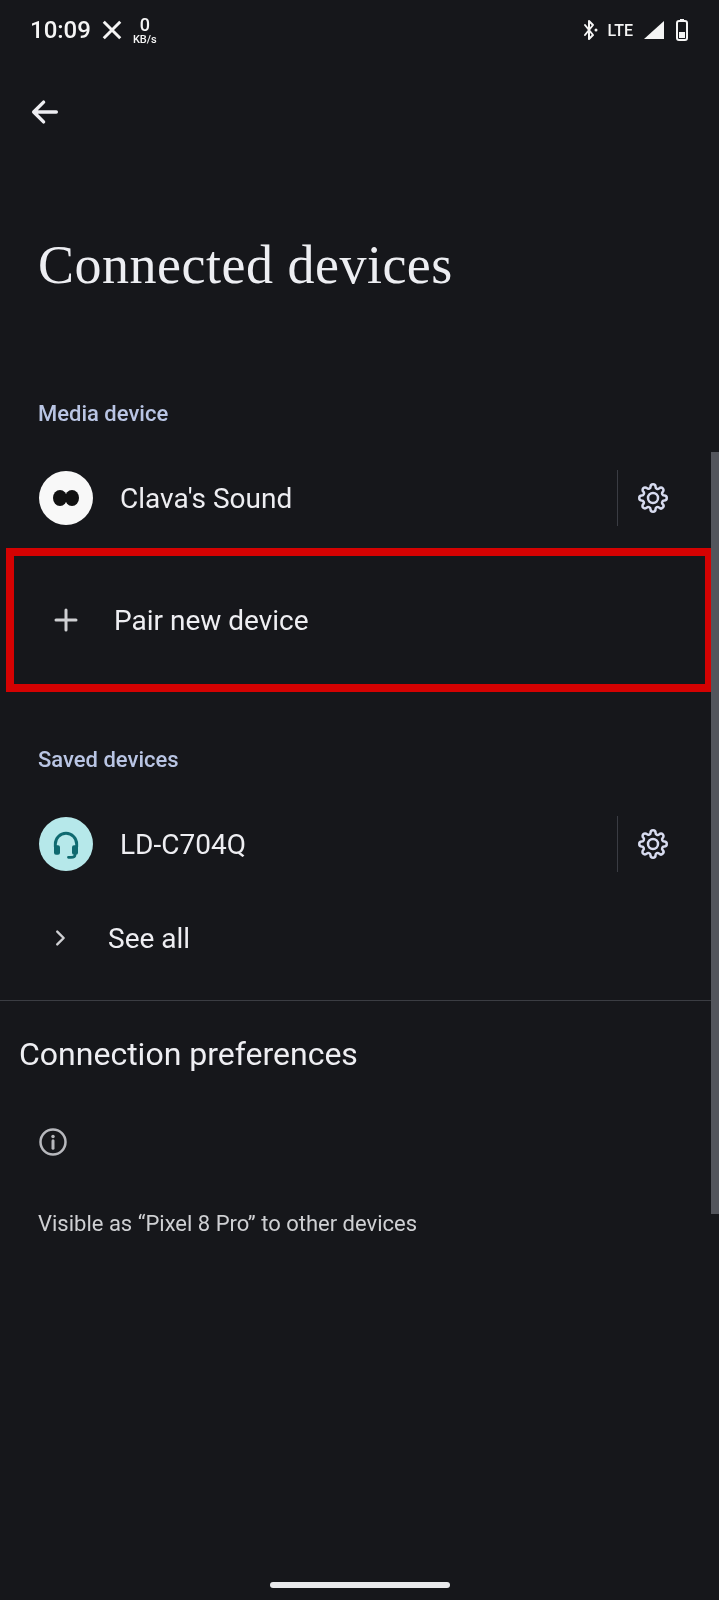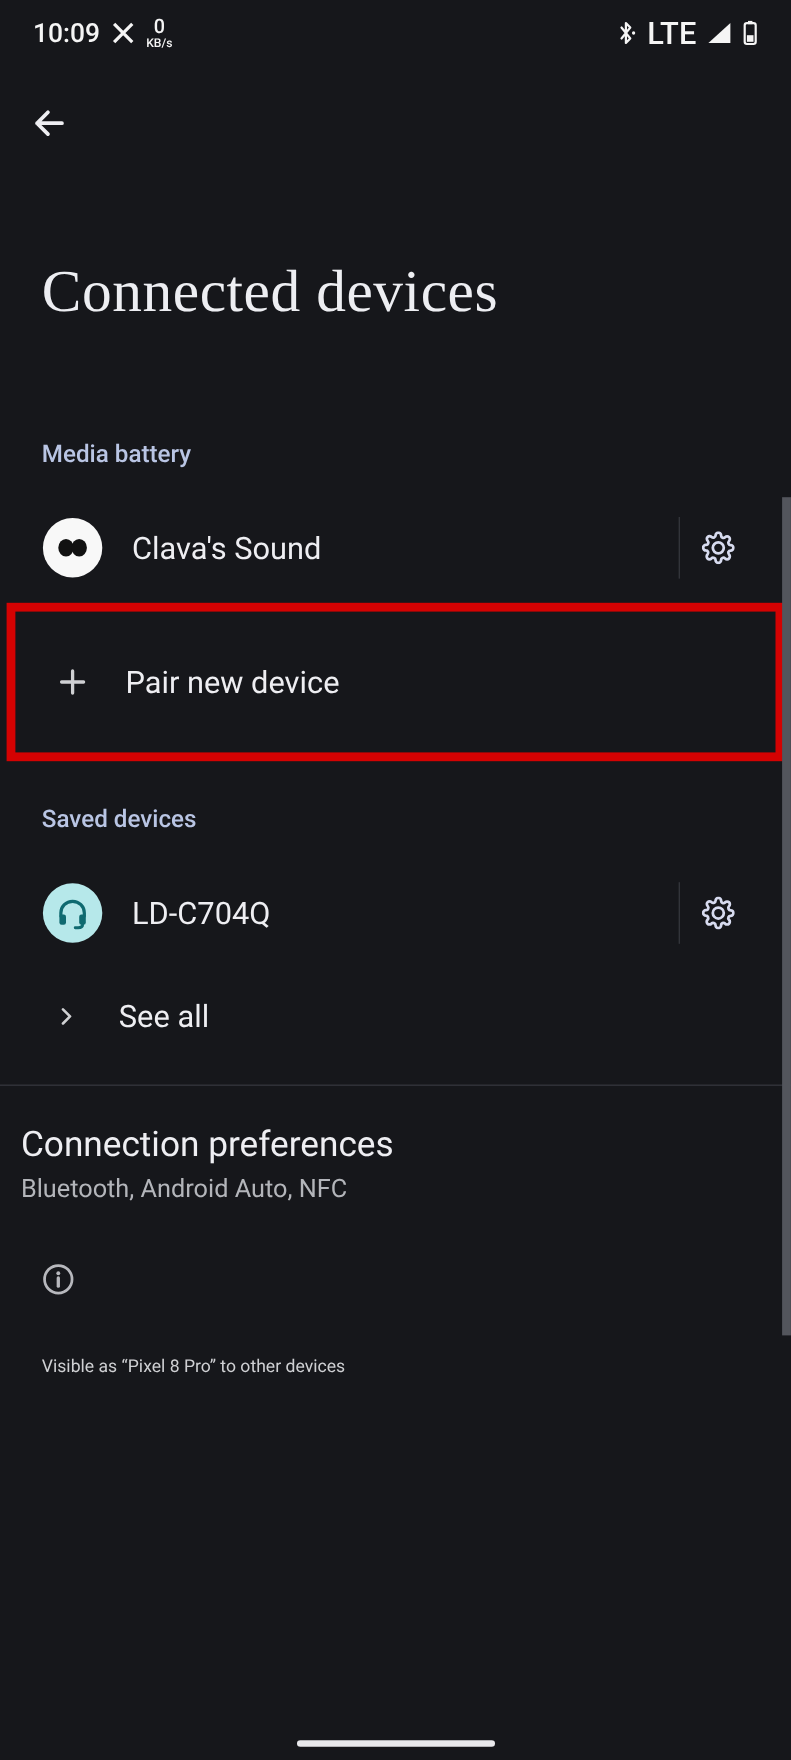--- a/index.html
+++ b/index.html
@@ -36,21 +36,21 @@
       padding: 105px 38px 0 38px;
       letter-spacing: 0.5px;
       font-family: Liberation Serif, serif;
     }
     .section-label {
       font-size: 22px;
       color: #b9c5e4;
       padding: 105px 38px 22px 38px;
       font-weight: 500;
     }
-    .section-label.second { padding-top: 41px; }
+    .section-label.second { padding-top: 55px; }
 
     .row {
       display: flex;
       align-items: center;
       padding: 22px 32px 22px 38px;
       gap: 26px;
     }
     .row .icon-slot {
       width: 56px; height: 56px;
       display: flex; align-items: center; justify-content: center;
@@ -85,21 +85,21 @@
     }
     .highlight-box .row { padding: 42px 39px 42px 30px; }
 
     .divider { height: 1px; background: #3b3d43; margin-top: 18px; }
 
     .pref-block { padding: 34px 38px 0 19px; }
     .pref-title { font-size: 32px; color: #eeeef2; font-weight: 400; }
     .pref-sub { font-size: 23px; color: #b3b5ba; margin-top: 8px; }
 
     .info-row { padding: 54px 38px 0 38px; }
-    .visible-row { padding: 54px 38px 0 38px; font-size: 16px; color: #cfd0d3; }
+    .visible-row { padding: 54px 38px 0 38px; font-size: 22px; color: #cfd0d3; }
 
     .scroll-hint {
       position: absolute; right: 0; top: 452px; width: 8px; height: 762px;
       background: #53555c;
     }
     .gesture-bar {
       position: absolute; left: 50%; transform: translateX(-50%);
       bottom: 12px; width: 180px; height: 6px; border-radius: 3px;
       background: #e9e9ec;
     }
@@ -121,21 +121,21 @@
       <span class="kbs-bot">KB/s</span>
     </span>
   </div>
   <div class="sb-right">
     <span>
       <svg width="18" height="24" viewBox="0 0 18 24" fill="none">
         <path d="M5 7 L13 17 L9 21 L9 3 L13 7 L5 17" stroke="#f5f5f5" stroke-width="2" stroke-linejoin="round" stroke-linecap="round"></path>
         <circle cx="16" cy="12" r="1.5" fill="#f5f5f5"></circle>
       </svg>
     </span>
-    <span style="font-size:28px;">LTE</span>
+    <span style="font-size:16px;">LTE</span>
     <span>
       <svg width="22" height="20" viewBox="0 0 22 20">
           <path d="M1 19 L21 19 L21 1 Z" fill="#f5f5f5"></path>
         </svg>
     </span>
     <span>
       <svg width="14" height="24" viewBox="0 0 14 24">
         <rect x="2" y="3" width="10" height="19" rx="2" stroke="#f5f5f5" stroke-width="2" fill="none"></rect>
         <rect x="5" y="1" width="4" height="3" fill="#f5f5f5"></rect>
         <rect x="4" y="14" width="6" height="6" fill="#f5f5f5"></rect>
@@ -147,21 +147,21 @@
 <div class="back-row">
   <span>
     <svg width="34" height="34" viewBox="0 0 24 24" fill="none">
       <path d="M20 12 H4 M11 5 L4 12 L11 19" stroke="#eeeef2" stroke-width="2.4" stroke-linecap="round" stroke-linejoin="round"></path>
     </svg>
   </span>
 </div>
 
 <div class="page-title">Connected devices</div>
 
-<div class="section-label">Media battery</div>
+<div class="section-label">Media device</div>
 
 <div class="row">
   <div class="icon-slot">
     <div class="avatar-white">
       <svg width="34" height="20" viewBox="0 0 34 20">
         <ellipse cx="11" cy="10" rx="7" ry="8" fill="#111"></ellipse>
         <ellipse cx="23" cy="10" rx="7" ry="8" fill="#111"></ellipse>
       </svg>
     </div>
   </div>
@@ -221,21 +221,20 @@
   </div>
   <div class="text-stack">
     <div class="primary">See all</div>
   </div>
 </div>
 
 <div class="divider"></div>
 
 <div class="pref-block">
   <div class="pref-title">Connection preferences</div>
-  <div class="pref-sub">Bluetooth, Android Auto, NFC</div>
 </div>
 
 <div class="info-row">
   <span>
     <svg width="30" height="30" viewBox="0 0 24 24" fill="none">
       <circle cx="12" cy="12" r="10" stroke="#b7b8bd" stroke-width="2"></circle>
       <line x1="12" y1="11" x2="12" y2="17" stroke="#b7b8bd" stroke-width="2.4" stroke-linecap="round"></line>
       <circle cx="12" cy="7.6" r="1.4" fill="#b7b8bd"></circle>
     </svg>
   </span>

